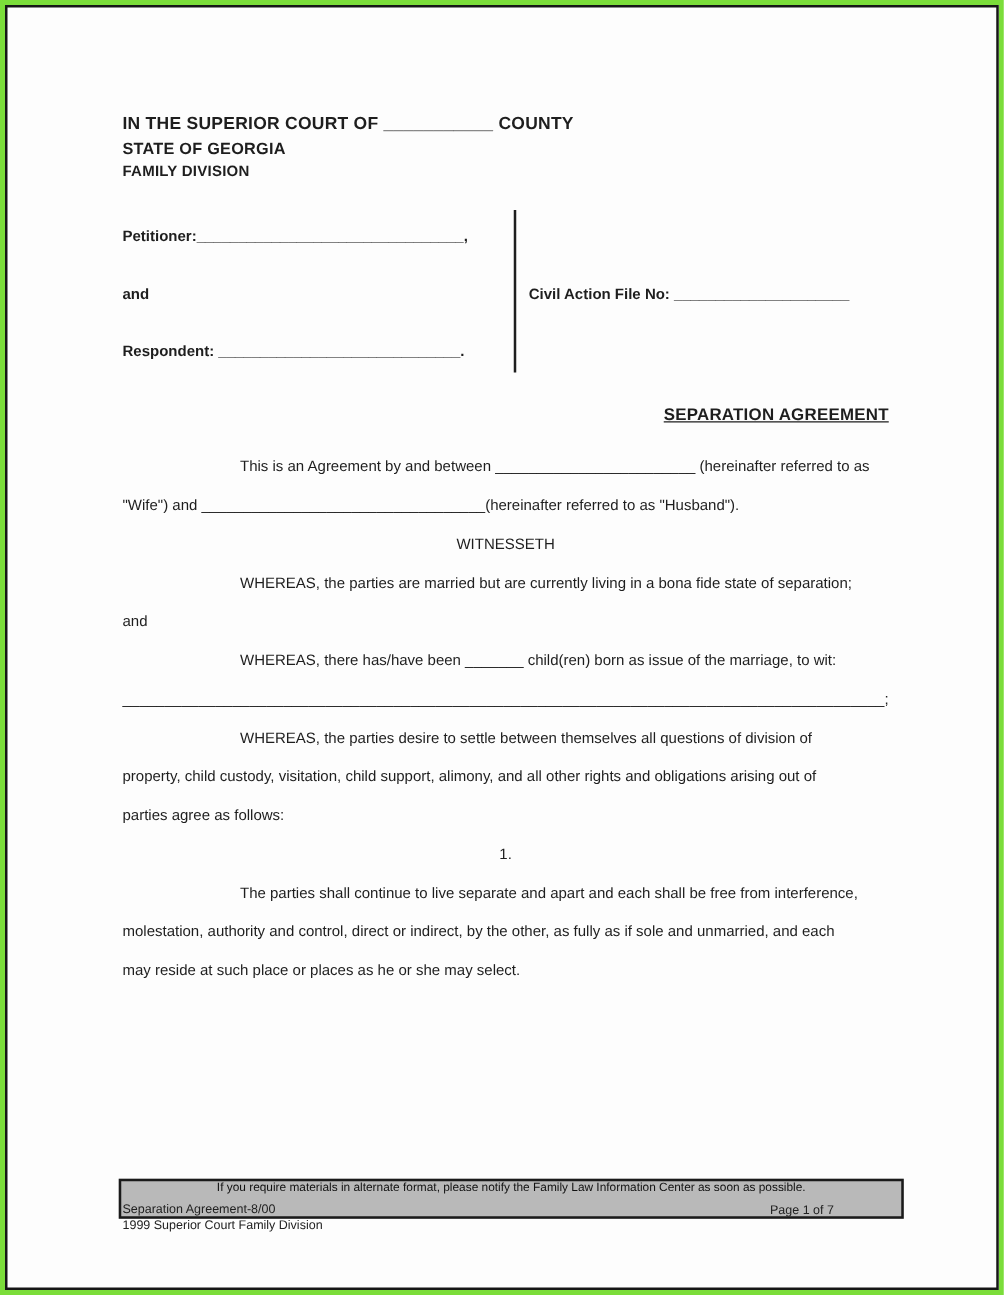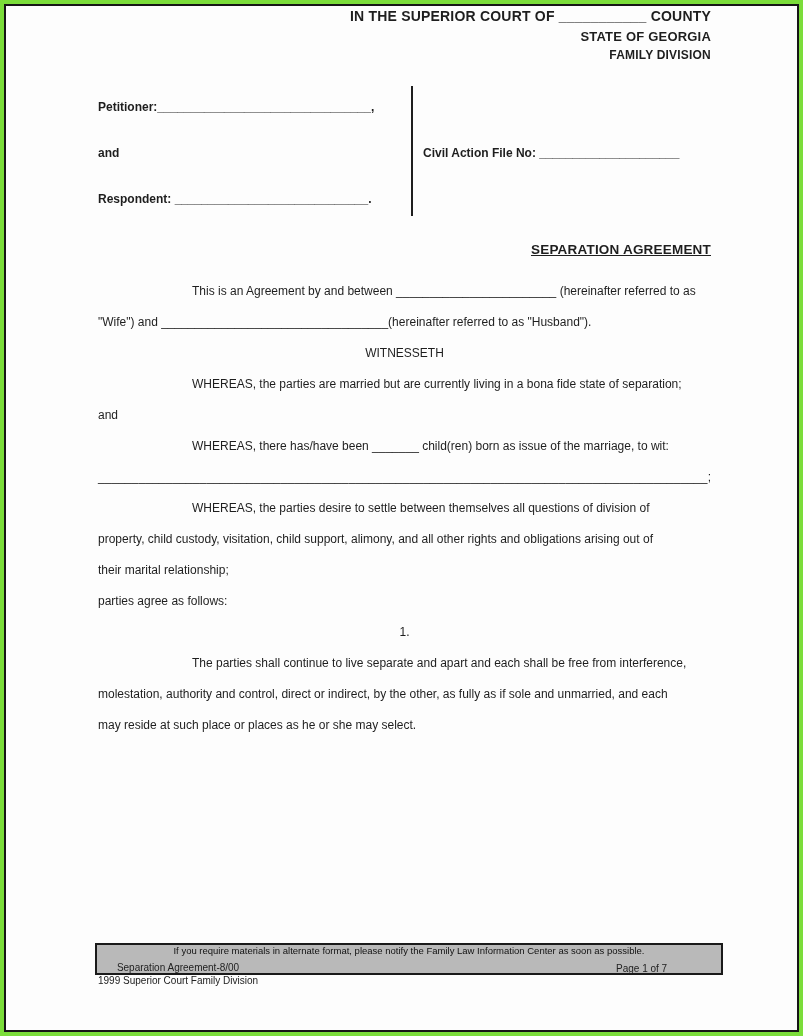--- a/index.html
+++ b/index.html
@@ -22,21 +22,21 @@
     box-sizing: border-box;
     border: 2px solid #161616;
     background: #fdfdfd;
     overflow: hidden;
   }
   .doc {
     position: absolute;
     left: 92px; top: 0;
     width: 613px;
   }
-  .header { text-align: right; }
+  .header { margin-top: 82px; text-align: left; }
   .h1 { font-size: 14px; font-weight: bold; line-height: 21px; letter-spacing: 0.2px; }
   .h2 { font-size: 13px; font-weight: bold; line-height: 20px; letter-spacing: 0.2px; }
   .h3 { font-size: 12px; font-weight: bold; line-height: 17px; letter-spacing: 0.2px; }
 
   .caption {
     position: relative;
     margin-top: 20px;
     display: flex;
     min-height: 138px;
   }
@@ -85,21 +85,20 @@
     line-height: 11px;
     text-align: center;
     color: #111;
   }
   .doc-id {
     position: absolute;
     left: 92px; top: 955px;
     font-size: 10px;
     line-height: 13px;
     color: #222;
-    text-align: center;
   }
   .page-num {
     position: absolute;
     left: 566px; top: 957px;
     font-size: 10px;
     color: #222;
     margin-left: 44px;
   }
 </style>
 </head>
@@ -143,21 +142,20 @@
           <p class="line style-left">and</p>
 
           <p class="line style-indent">WHEREAS, there has/have been _______ child(ren) born as issue of the marriage, to wit:</p>
 
           <p class="line style-blank">__________________________________________________________________________________________;</p>
 
           <p class="line style-indent">WHEREAS, the parties desire to settle between themselves all questions of division of</p>
 
           <p class="line style-left">property, child custody, visitation, child support, alimony, and all other rights and obligations arising out of</p>
 
-          <p class="line style-left">their marital relationship;</p>
 
 
           <p class="line style-left">parties agree as follows:</p>
 
           <p class="line style-center">1.</p>
 
           <p class="line style-indent">The parties shall continue to live separate and apart and each shall be free from interference,</p>
 
           <p class="line style-left">molestation, authority and control, direct or indirect, by the other, as fully as if sole and unmarried, and each</p>
 

